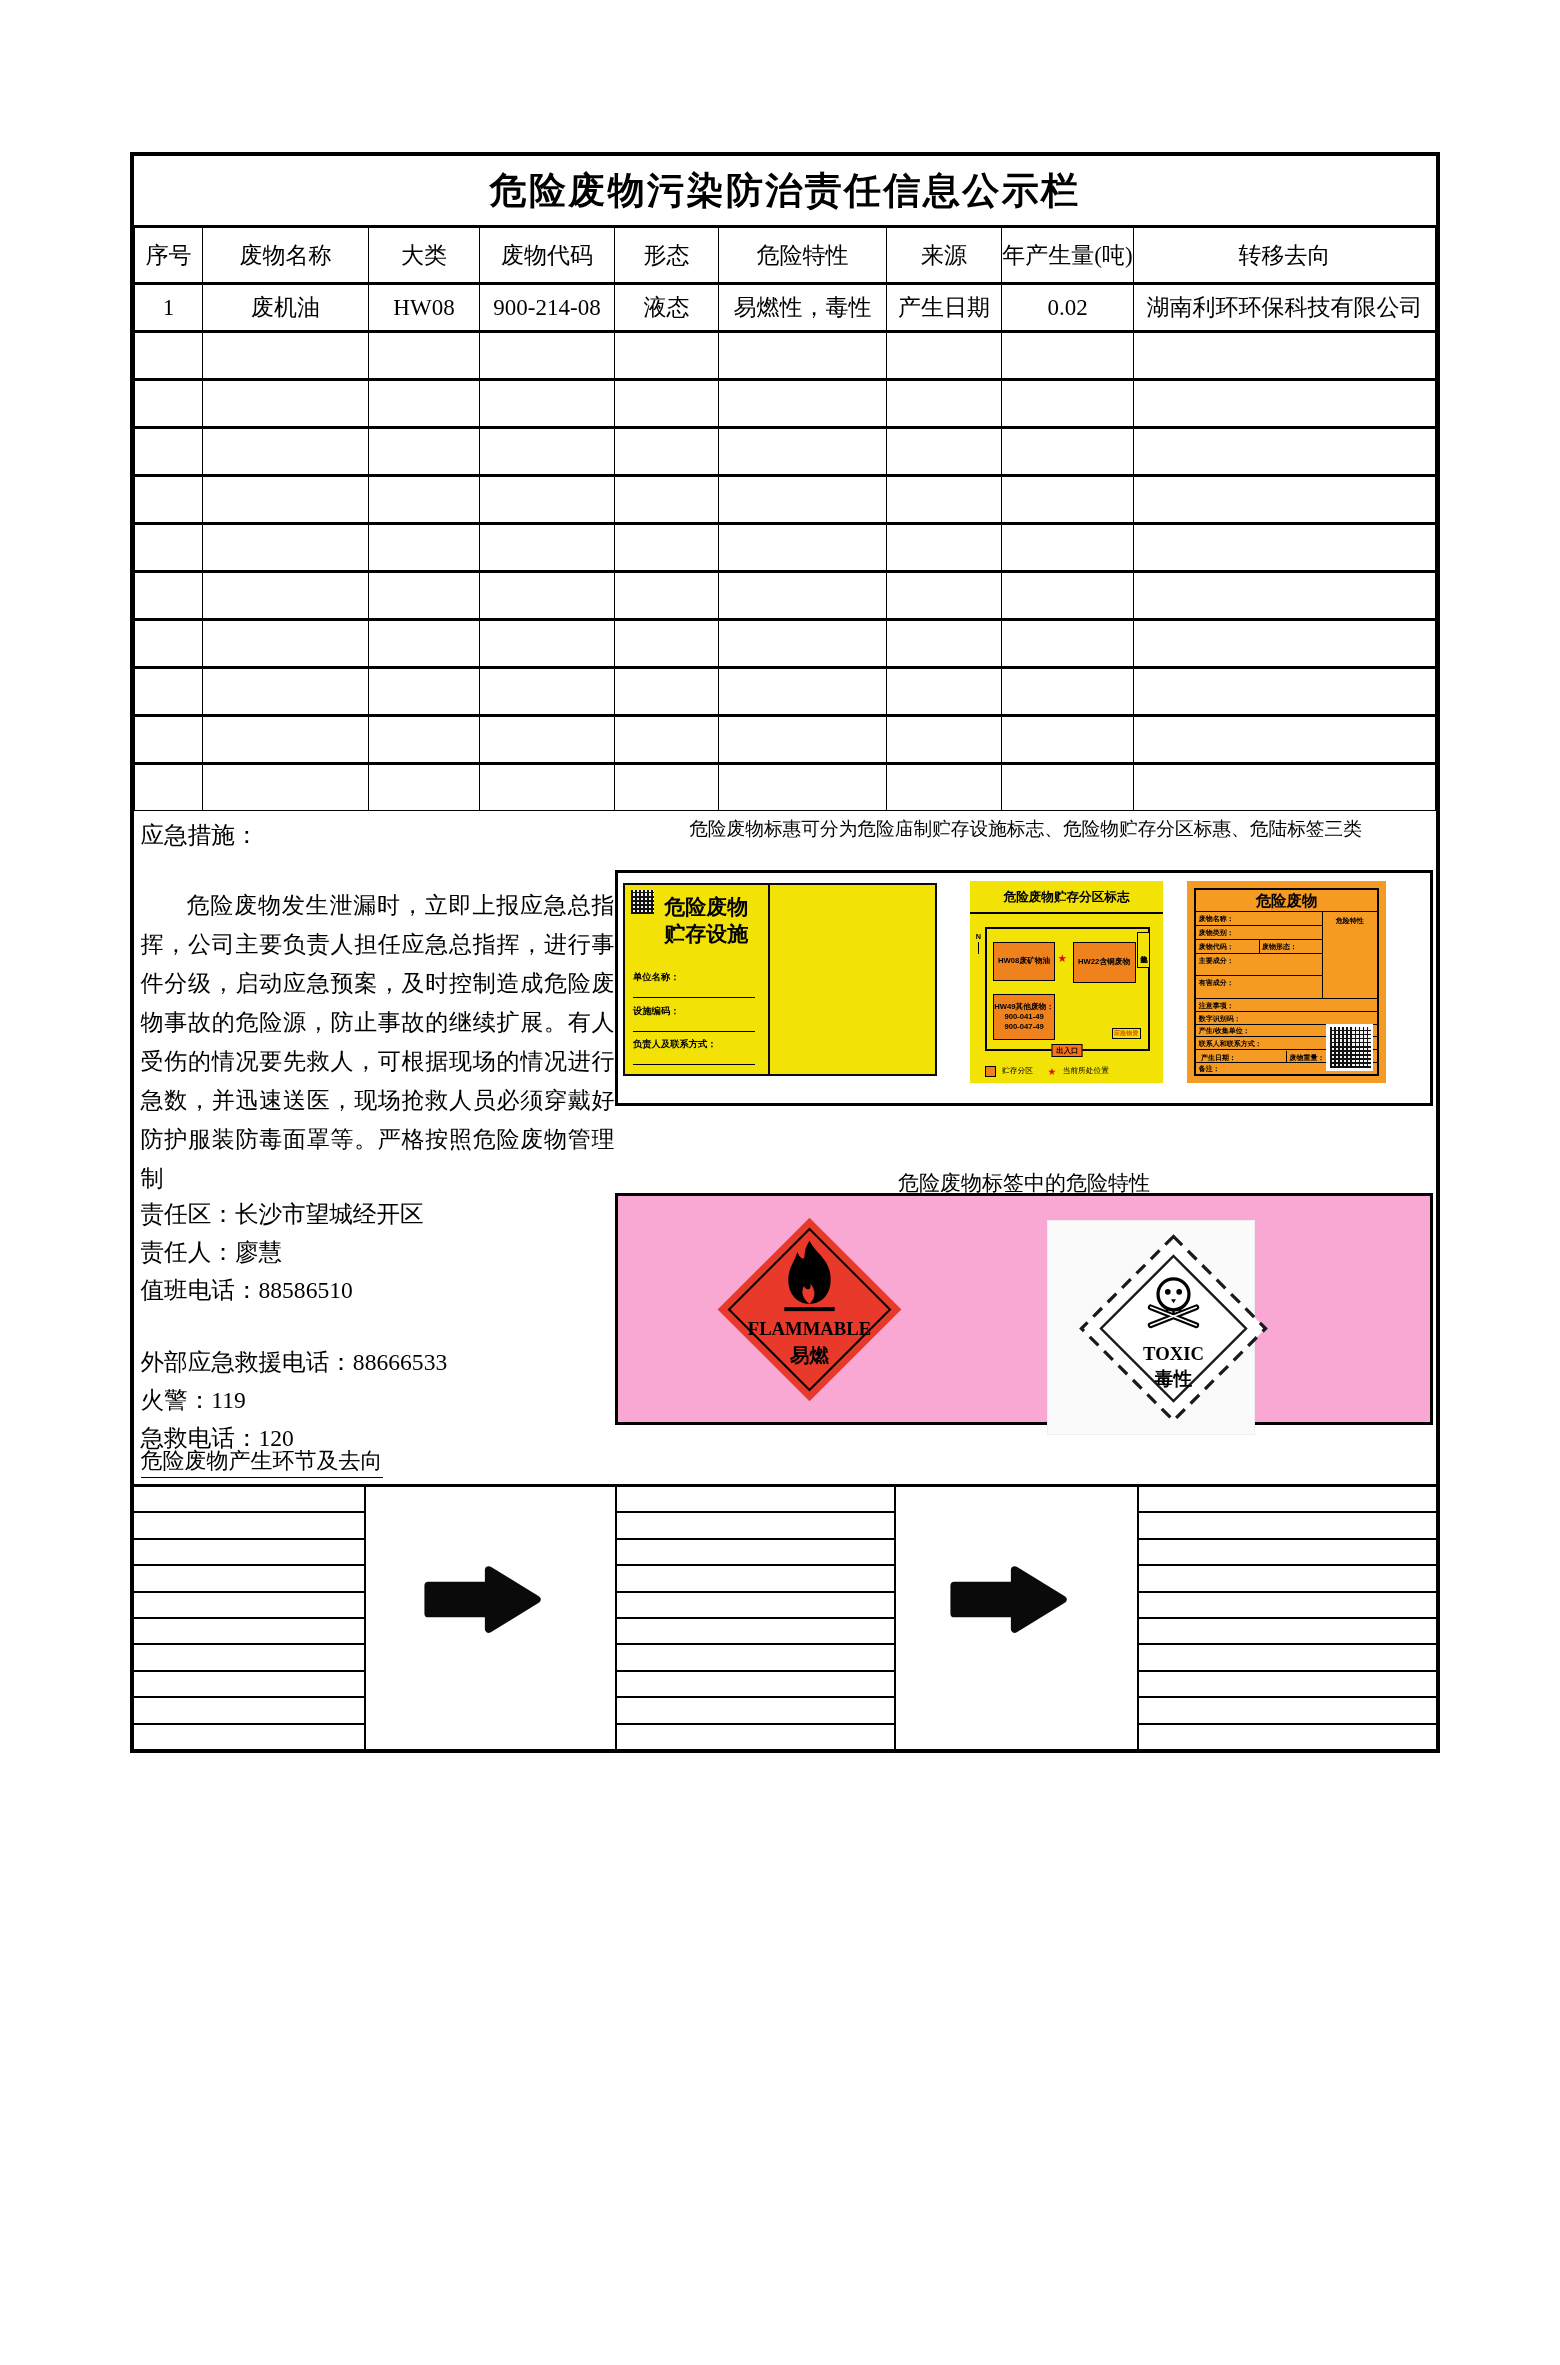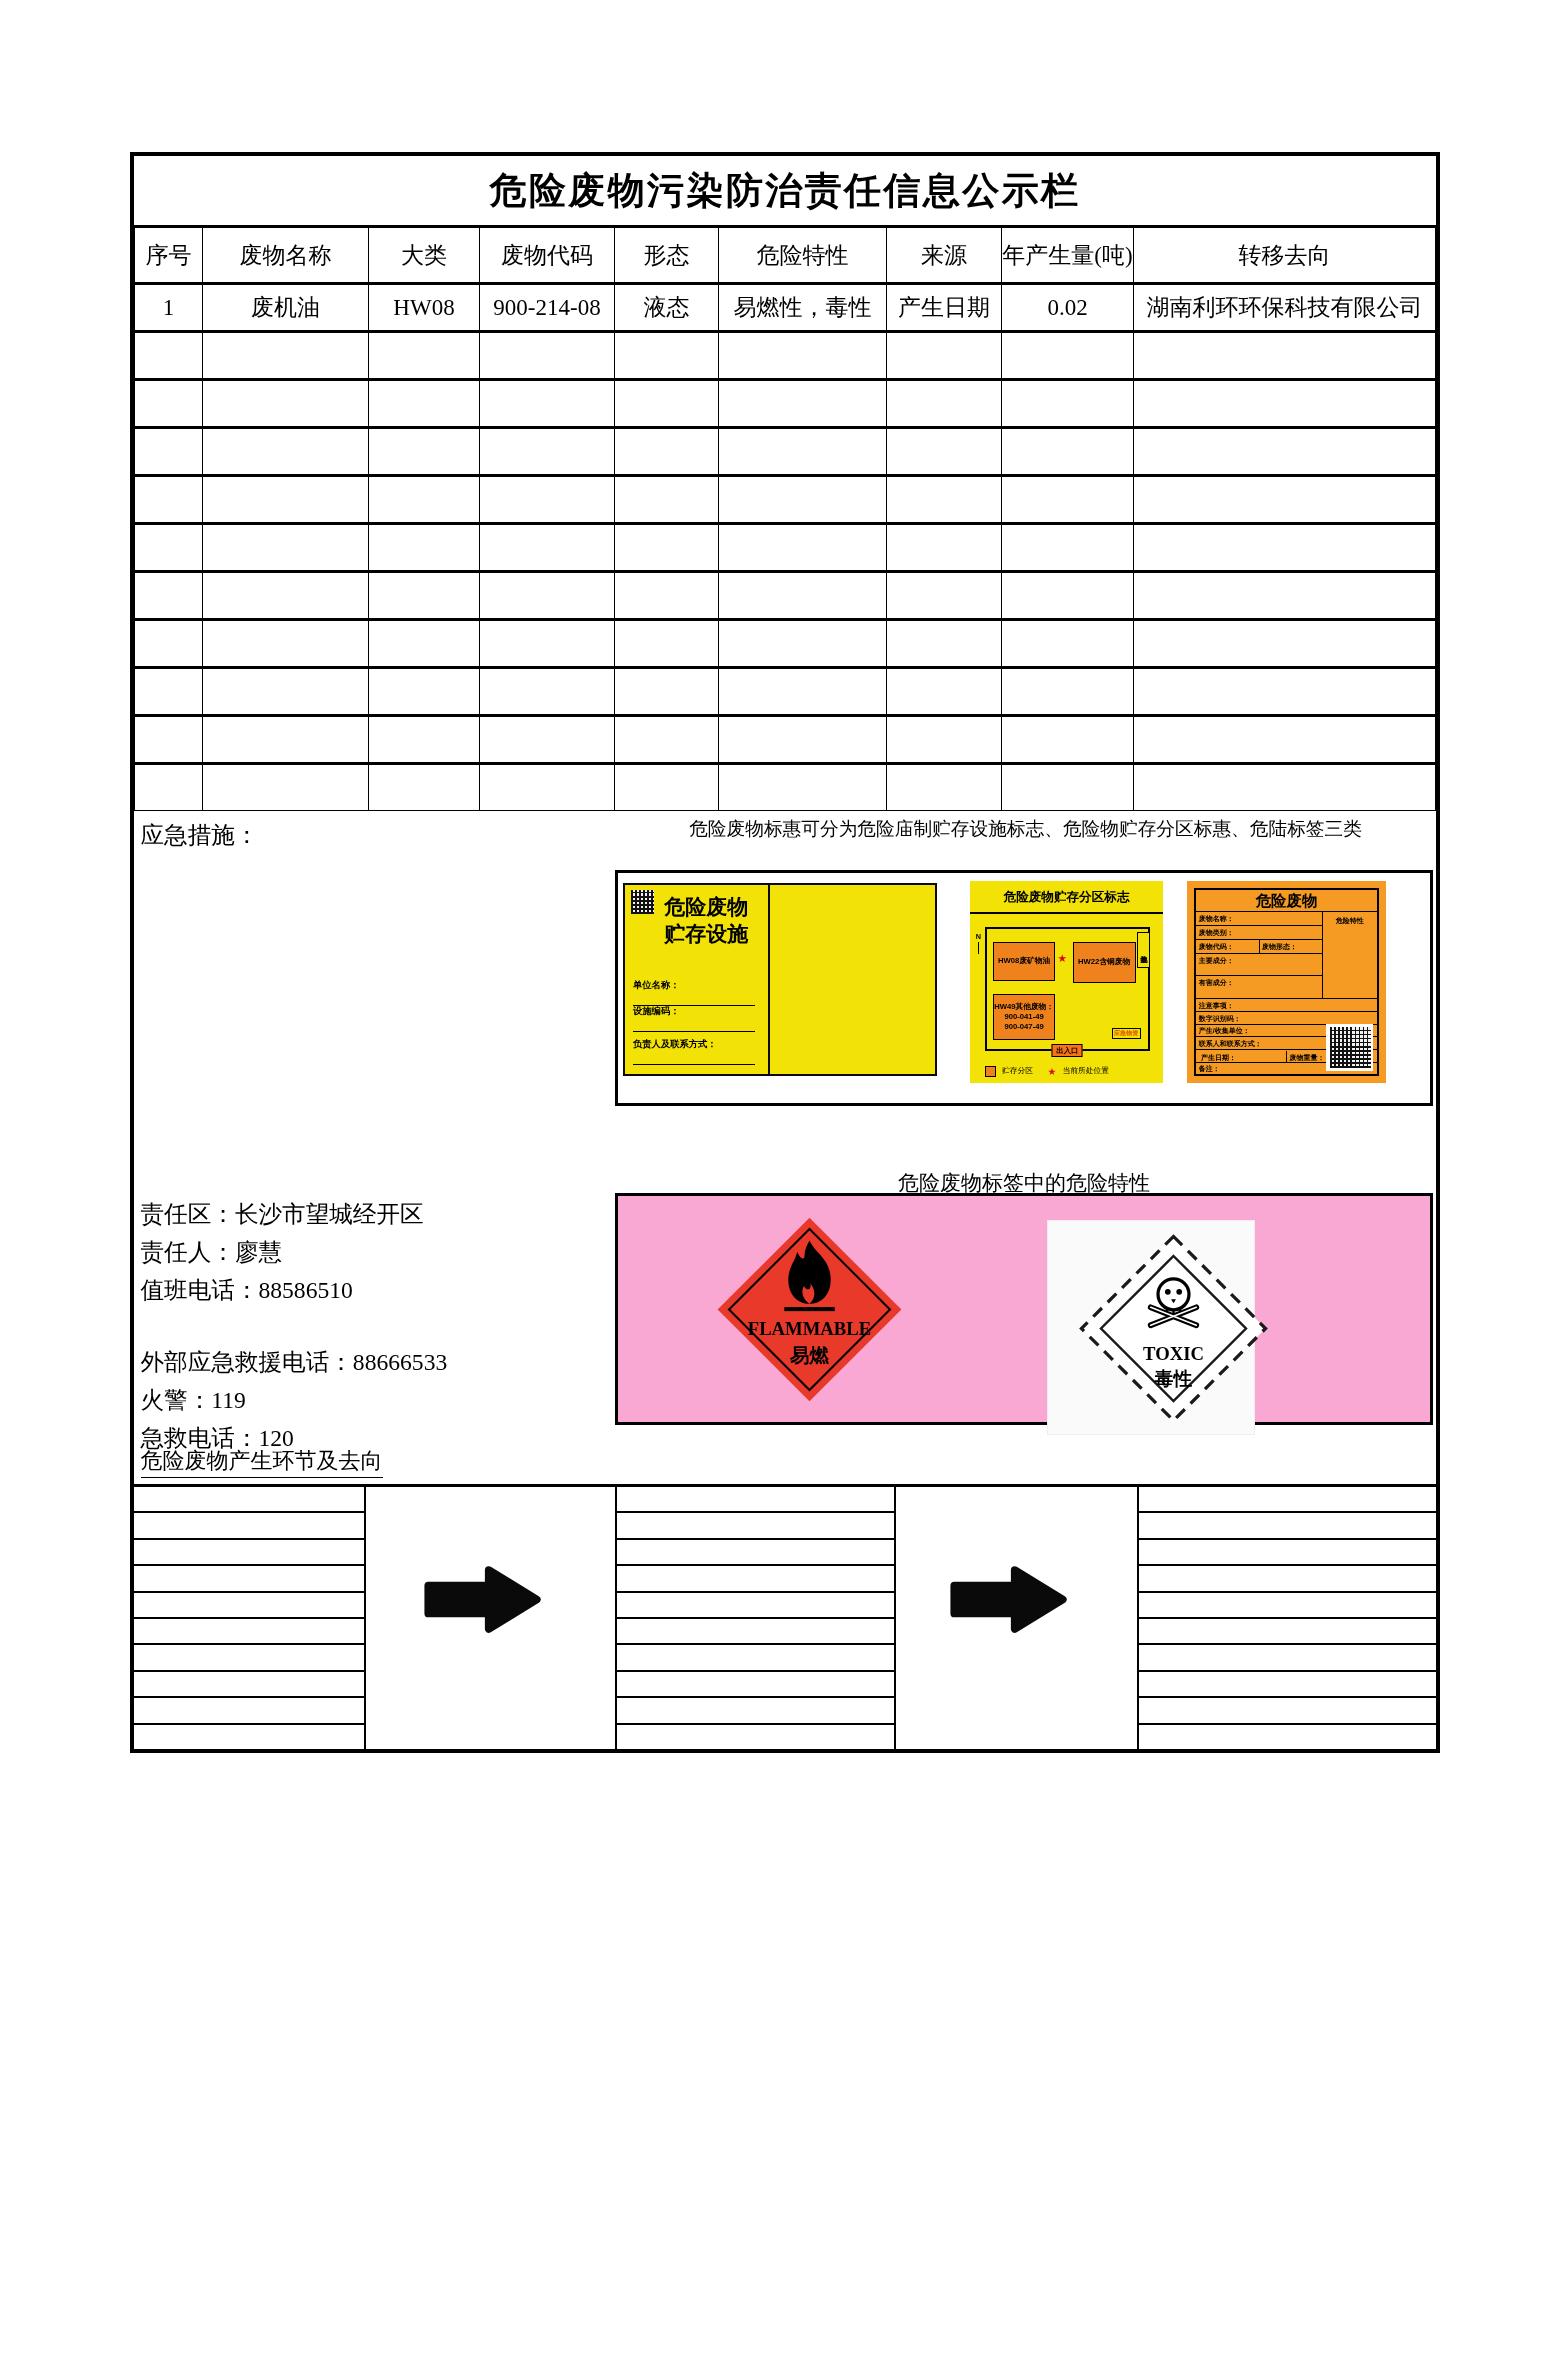--- a/index.html
+++ b/index.html
@@ -40,21 +40,21 @@
   
   .label-a{position:absolute;left:4.9px;top:9.8px;width:314px;height:193px;background:#F2E205;
            border:2.4px solid #0a0a0a;box-sizing:border-box;display:flex;}
   .la-left{width:143px;border-right:2.4px solid #0a0a0a;position:relative;}
   .qr{background-image:repeating-linear-gradient(0deg,#111 0 1.6px,transparent 1.6px 4.1px),
       repeating-linear-gradient(90deg,#111 0 1.6px,#f2f2f2 1.6px 4.1px);}
   .la-qr{position:absolute;left:5.7px;top:5.7px;width:23.6px;height:23.6px;}
   .la-title{position:absolute;left:24.4px;top:8.1px;width:114px;text-align:center;
             font-weight:bold;font-size:21px;line-height:27px;}
   .la-field{position:absolute;left:8.1px;font-size:9.3px;font-weight:bold;}
-  .laf1{top:94px;} .laf2{top:120px;} .laf3{top:153px;}
+  .laf1{top:86px;} .laf2{top:120px;} .laf3{top:153px;}
   .la-line{width:122px;border-bottom:1.6px solid #000;height:13px;}
   .la-right{flex:1;position:relative;text-align:center;}
   .tri-svg{position:absolute;left:14px;top:11.4px;width:138px;height:122px;}
   .la-warn{position:absolute;left:0;top:145px;width:100%;font-weight:bold;font-size:17px;letter-spacing:4.9px;}
   
   .label-b{position:absolute;left:352px;top:8.1px;width:193px;height:202px;background:#F2E205;
            box-sizing:border-box;}
   .lb-title{text-align:center;font-weight:bold;font-size:12.6px;padding-top:8.1px;height:23px;}
   .lb-rule{border-top:2.4px solid #000;}
   .lb-map{position:relative;margin:13px 13px 0 14.6px;border:2.4px solid #000;height:120px;}
@@ -282,20 +282,21 @@
             <td></td>
             <td></td>
           </tr>
         </tbody>
     </table>
 
     <div class="middle">
 
       <div class="left-pane">
         <div class="em-label">应急措施：</div>
+        <p class="em-para">危险废物发生泄漏时，立即上报应急总指挥，公司主要负责人担任应急总指挥，进行事件分级，启动应急预案，及时控制造成危险废物事故的危险源，防止事故的继续扩展。有人受伤的情况要先救人，可根据现场的情况进行急数，并迅速送医，现场抢救人员必须穿戴好防护服装防毒面罩等。严格按照危险废物管理制</p>
         <div class="contact-block cb1">
           <div>责任区：长沙市望城经开区</div>
           <div>责任人：廖慧</div>
           <div>值班电话：88586510</div>
         </div>
         <div class="contact-block cb2">
           <div>外部应急救援电话：88666533</div>
           <div>火警：119</div>
           <div>急救电话：120</div>
         </div>

